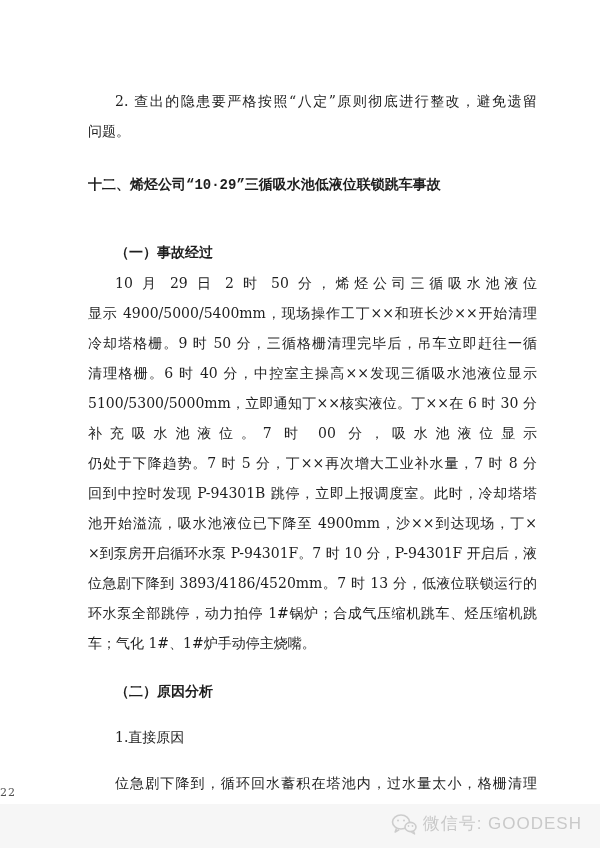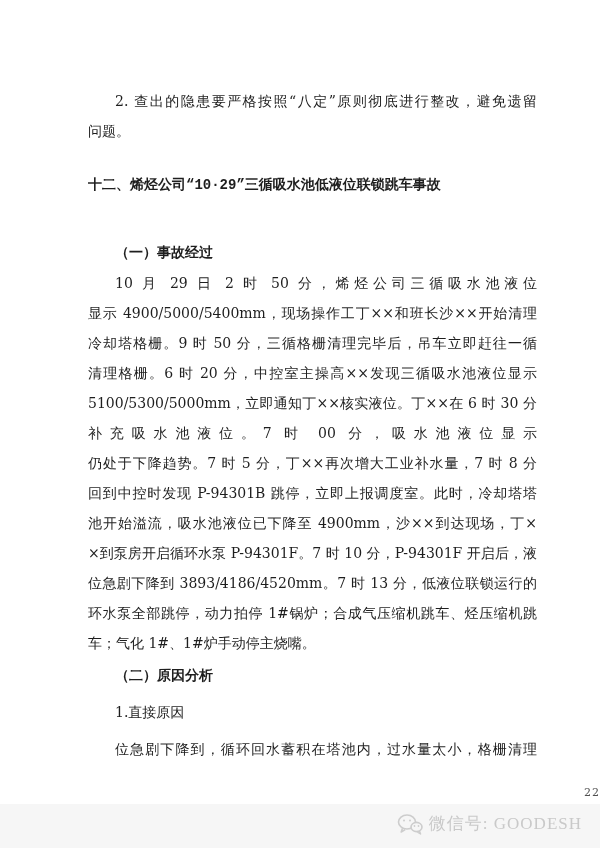--- a/index.html
+++ b/index.html
@@ -26,47 +26,47 @@
     text-align: justify;
     overflow: hidden;
   }
   .line.fill { text-align-last: justify; }
   .line.indent { padding-left: 27px; }
   .line.bold { font-weight: bold; }
 
   .gap-heading   { margin-top: 24px; font-family: Liberation Mono, monospace; }  
   .gap-section1  { margin-top: 37px; }  
   .gap-body      { margin-top: 1px; }
-  .gap-section2  { margin-top: 2px; }
-  .gap-cause     { margin-top: 7px; }
+  .gap-section2  { margin-top: 18px; }
+  .gap-cause     { margin-top: 16px; }
 
   .page-number {
     position: absolute;
     left: 0; right: 0; top: 786px;
-    text-align: right;
+    text-align: left;
     font-size: 11px;
     color: #4f4f4f;
     letter-spacing: 1px;
   }
 
   .footer-band {
     position: absolute;
     left: 0; right: 0; bottom: 0;
     height: 44px;
     background: #f6f6f6;
   }
 
   .footer-watermark {
     position: absolute;
     top: 812px; right: 18px;
     display: flex;
     align-items: center;
     gap: 6px;
     color: #c9c9c9;
-    font-family: Liberation Serif, serif;
+    font-family: Liberation Sans, sans-serif;
     font-size: 17px;
     letter-spacing: 1px;
     user-select: none;
   }
   .footer-watermark svg { display: block; }
 </style>
 </head>
 <body>
 
 <div class="page">
@@ -76,21 +76,21 @@
     <div class="line indent fill">2. 查出的隐患要严格按照“八定”原则彻底进行整改，避免遗留</div>
     <div class="line">问题。</div>
 
     <div class="line bold gap-heading">十二、烯烃公司“10·29”三循吸水池低液位联锁跳车事故</div>
 
     <div class="line bold indent gap-section1">（一）事故经过</div>
 
     <div class="line indent fill gap-body">10 月 29 日 2 时 50 分，烯烃公司三循吸水池液位 LIA3021A/B/C</div>
     <div class="line fill">显示 4900/5000/5400mm，现场操作工丁××和班长沙××开始清理</div>
     <div class="line fill">冷却塔格栅。9 时 50 分，三循格栅清理完毕后，吊车立即赶往一循</div>
-    <div class="line fill">清理格栅。6 时 20 分，中控室主操高××发现三循吸水池液位显示</div>
+    <div class="line fill">清理格栅。6 时 40 分，中控室主操高××发现三循吸水池液位显示</div>
     <div class="line fill">5100/5300/5000mm，立即通知丁××核实液位。丁××在 6 时 30 分</div>
     <div class="line fill">补充吸水池液位。7 时 00 分，吸水池液位显示 5035/5210/5642mm，</div>
     <div class="line fill">仍处于下降趋势。7 时 5 分，丁××再次增大工业补水量，7 时 8 分</div>
     <div class="line fill">回到中控时发现 P-94301B 跳停，立即上报调度室。此时，冷却塔塔</div>
     <div class="line fill">池开始溢流，吸水池液位已下降至 4900mm，沙××到达现场，丁×</div>
     <div class="line fill">×到泵房开启循环水泵 P-94301F。7 时 10 分，P-94301F 开启后，液</div>
     <div class="line fill">位急剧下降到 3893/4186/4520mm。7 时 13 分，低液位联锁运行的循</div>
     <div class="line fill">环水泵全部跳停，动力拍停 1#锅炉；合成气压缩机跳车、烃压缩机跳</div>
     <div class="line">车；气化 1#、1#炉手动停主烧嘴。</div>
 

